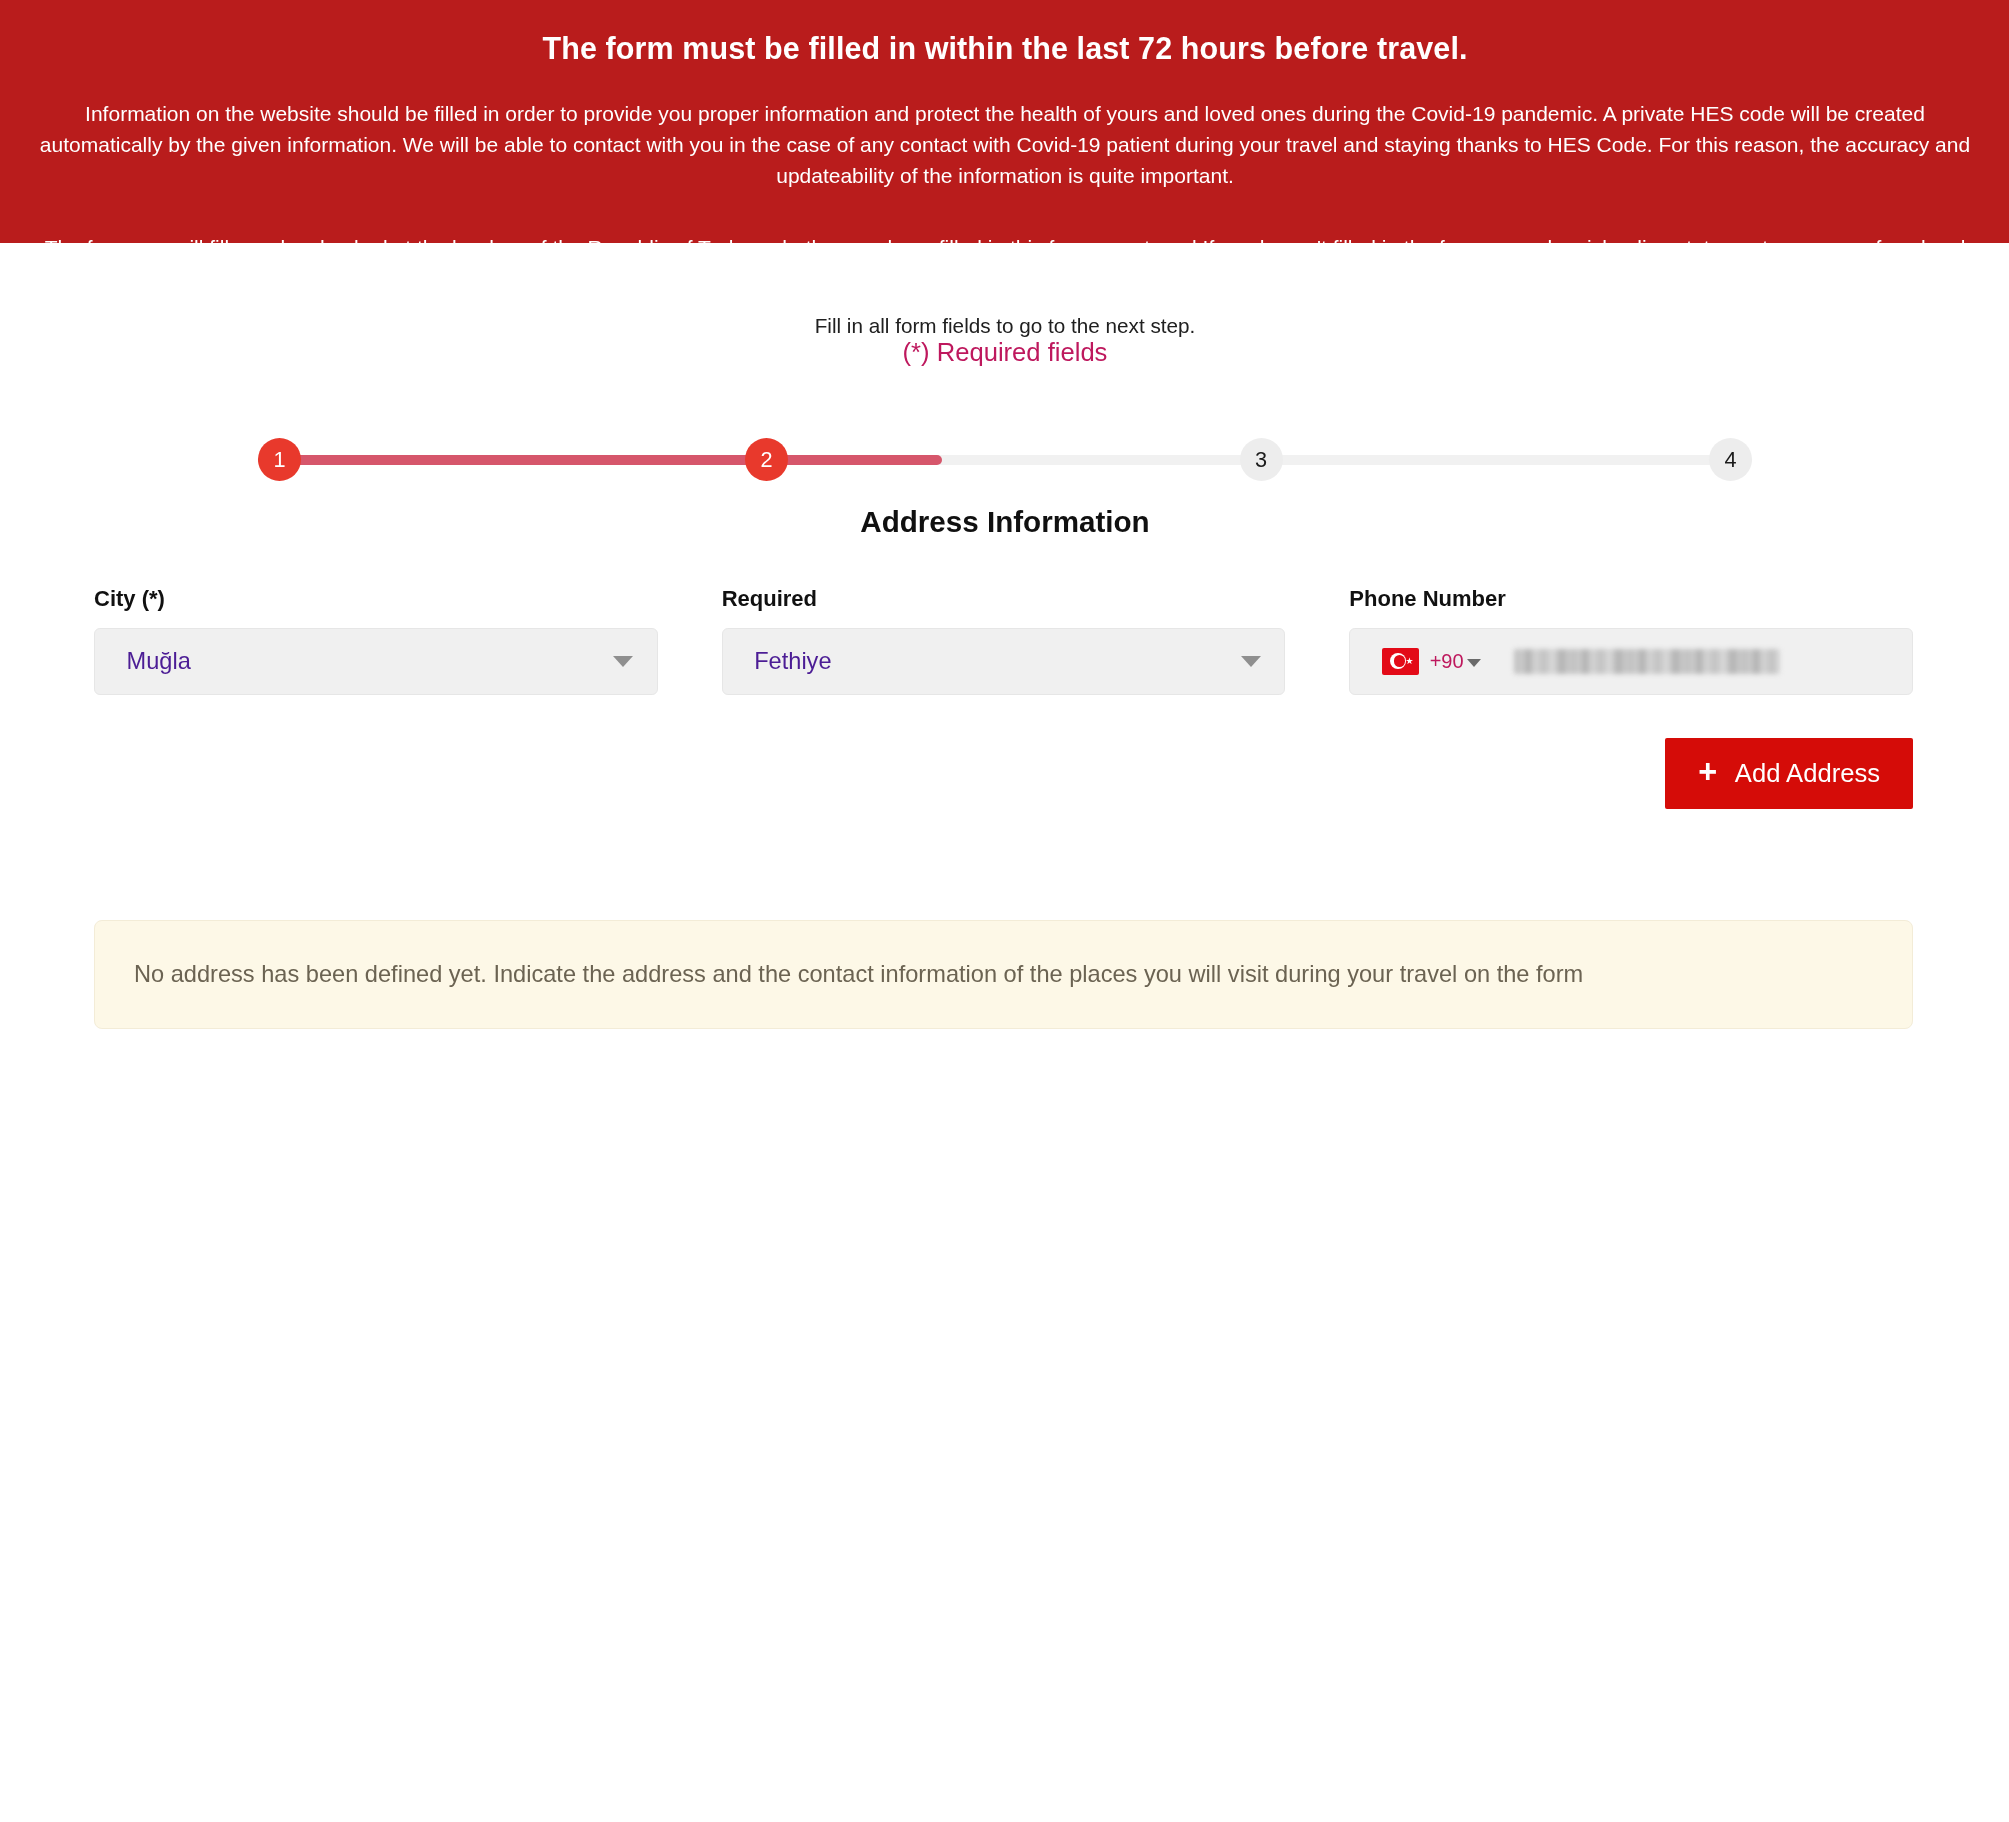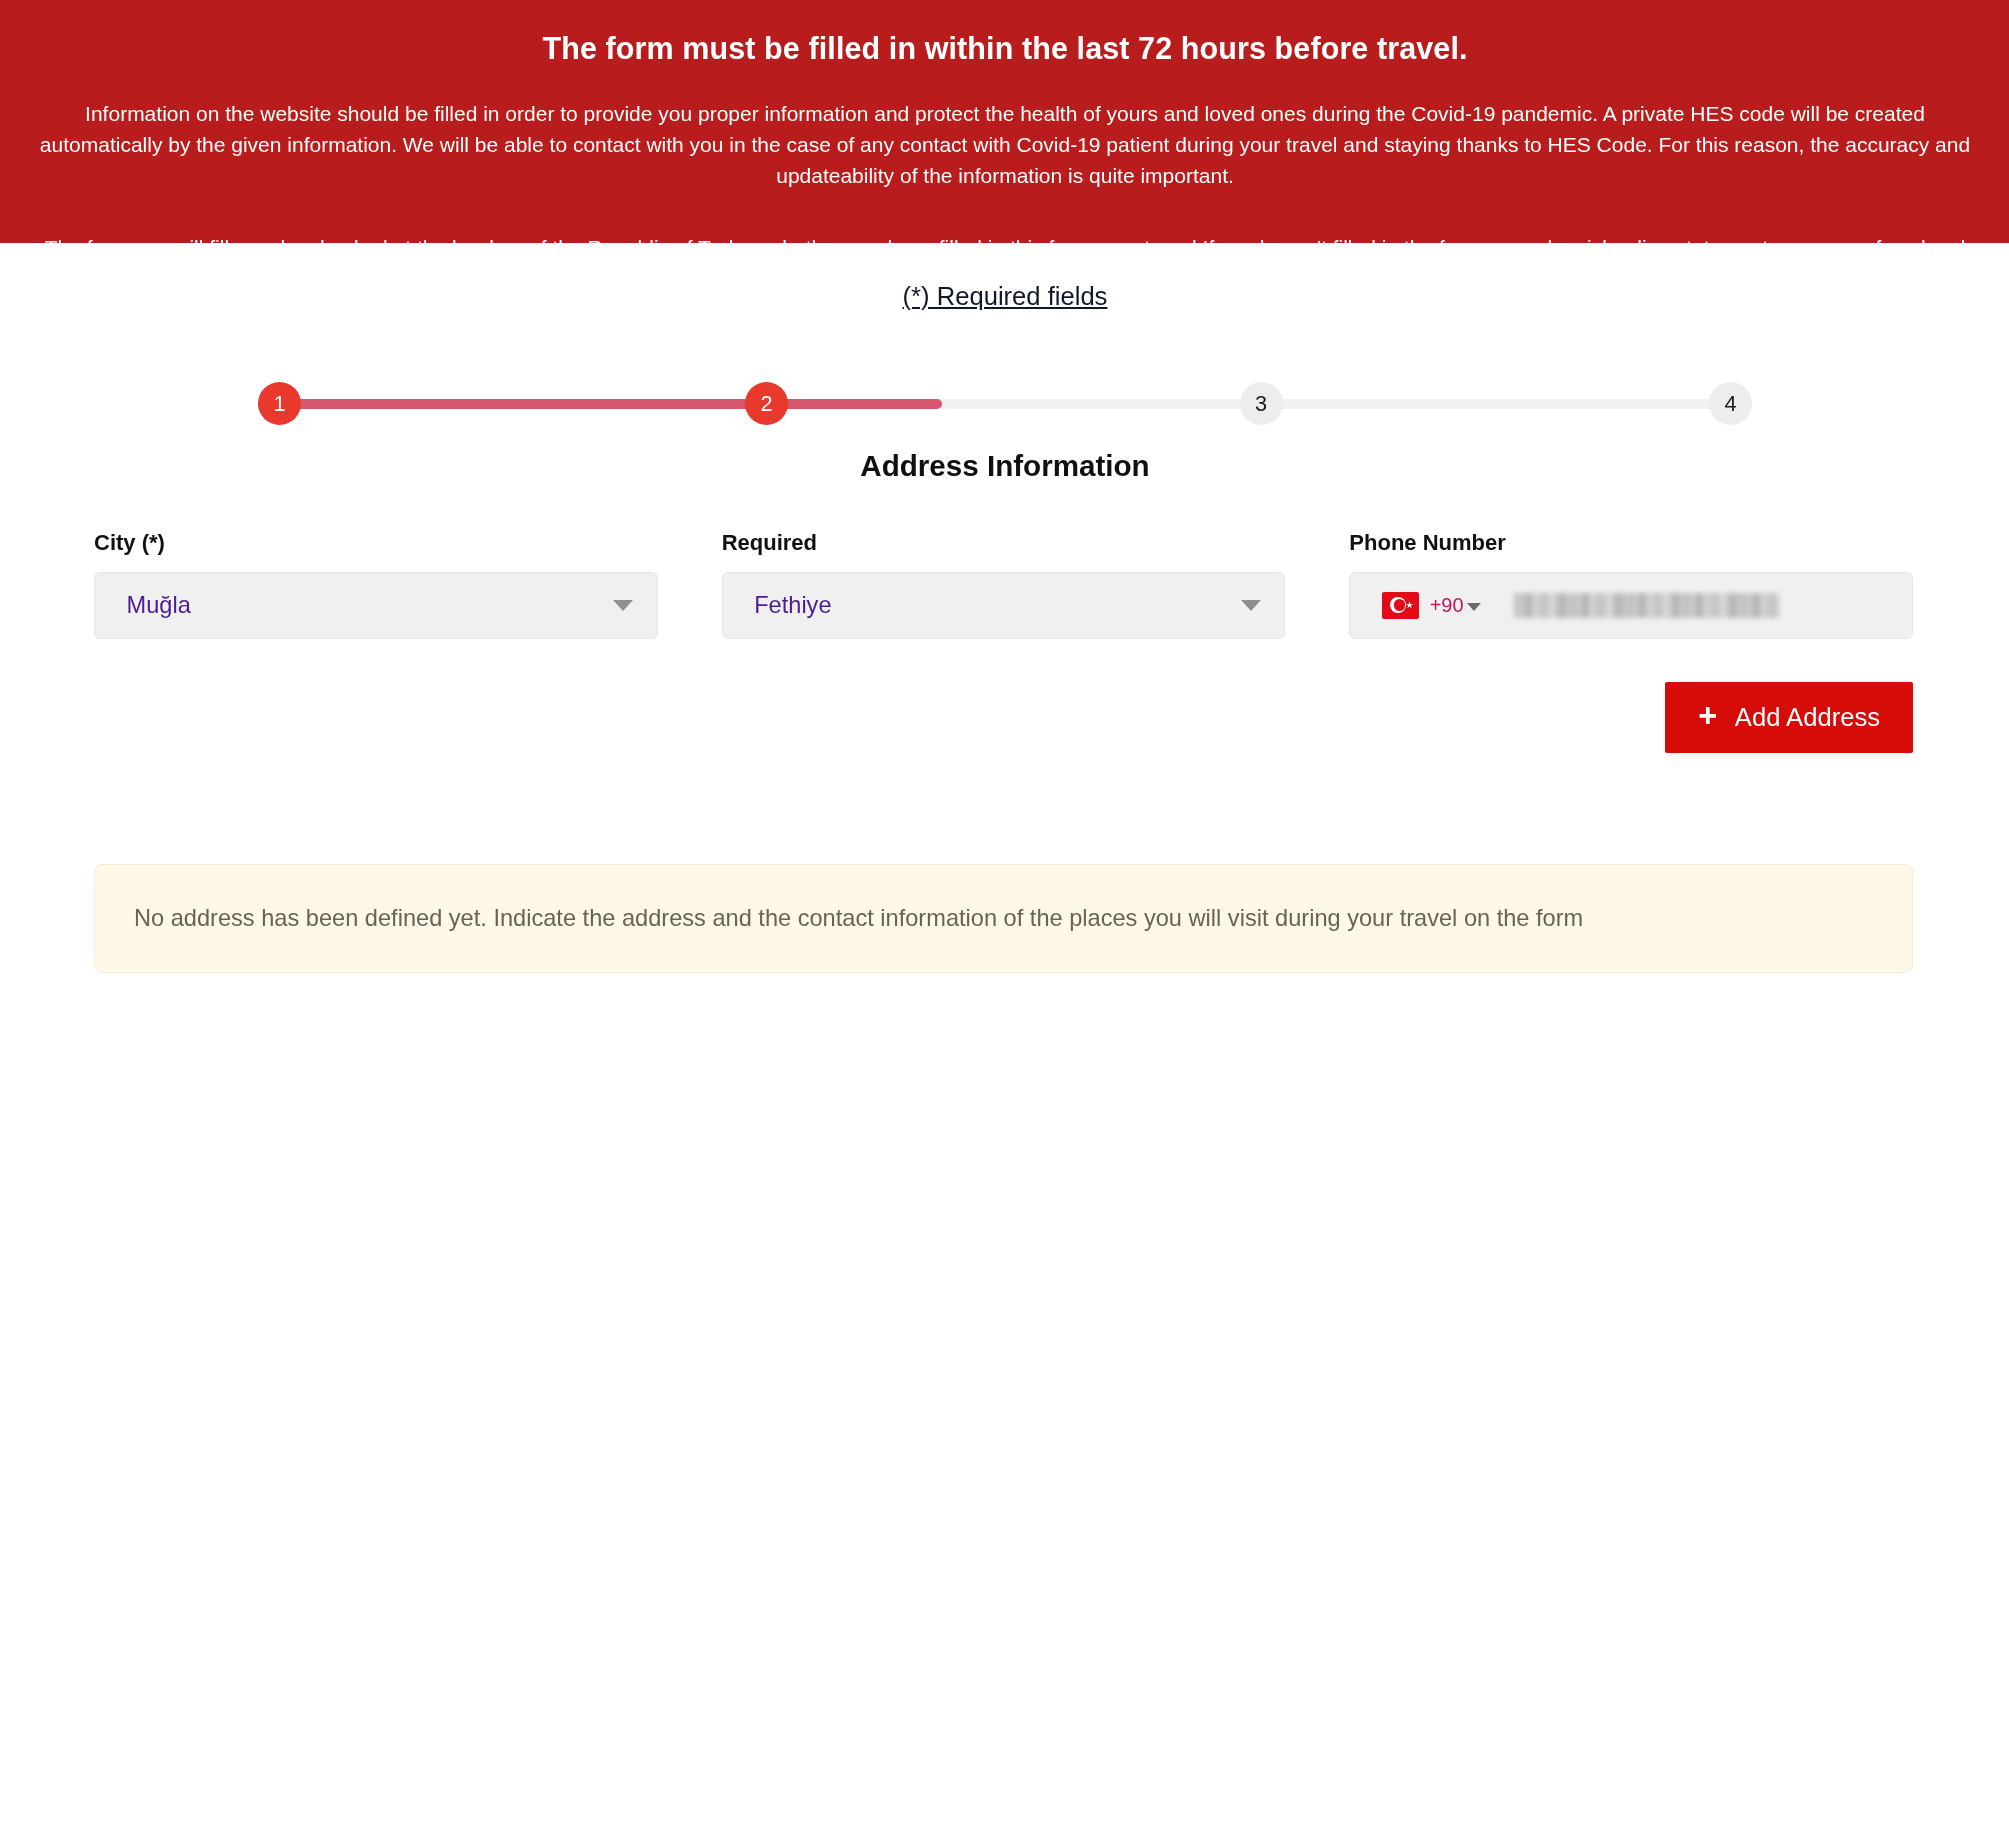--- a/index.html
+++ b/index.html
@@ -45,23 +45,21 @@
   }
   .hint {
     text-align: center;
     font-size: 20.7px;
     color: #202020;
     margin-top: 71px;
   }
   .required-note {
     text-align: center;
     font-size: 25.6px;
-    color: #0f172a;
-    margin-top: 39px;
-    text-decoration: underline;
+    color: #be185d;
   }
 
   
   .stepper {
     position: relative;
     margin: 71px 258px 0 258px;
     height: 45px;
   }
   .stepper-track {
     position: absolute;
@@ -315,20 +313,21 @@
 <body>
 
 <div class="banner">
   <div class="banner-title">The form must be filled in within the last 72 hours before travel.</div>
   <p class="banner-para">Information on the website should be filled in order to provide you proper information and protect the health of yours and loved ones during the Covid-19 pandemic. A private HES code will be created automatically by the given information. We will be able to contact with you in the case of any contact with Covid-19 patient during your travel and staying thanks to HES Code. For this reason, the accuracy and updateability of the information is quite important.</p>
   <p class="banner-para second">The form you will fill may be checked at the borders of the Republic of Turkey whether you have filled in this form or not, and If you haven't filled in the form or made misleading statements, you may face legal and administrative sanctions. Furthermore, you might not be allowed to enter Turkey. (if you are not a Turkish Citizen or you do not have a residence permit).</p>
 </div>
 
 <div class="content">
 
+  <div class="hint">Fill in all form fields to go to the next step.</div>
   <div class="required-note">(*) Required fields</div>
 
   <div class="stepper">
     <div class="stepper-track"></div>
     <div class="stepper-fill"></div>
     <div class="step done s1">1</div>
     <div class="step done s2">2</div>
     <div class="step todo s3">3</div>
     <div class="step todo s4">4</div>
   </div>

